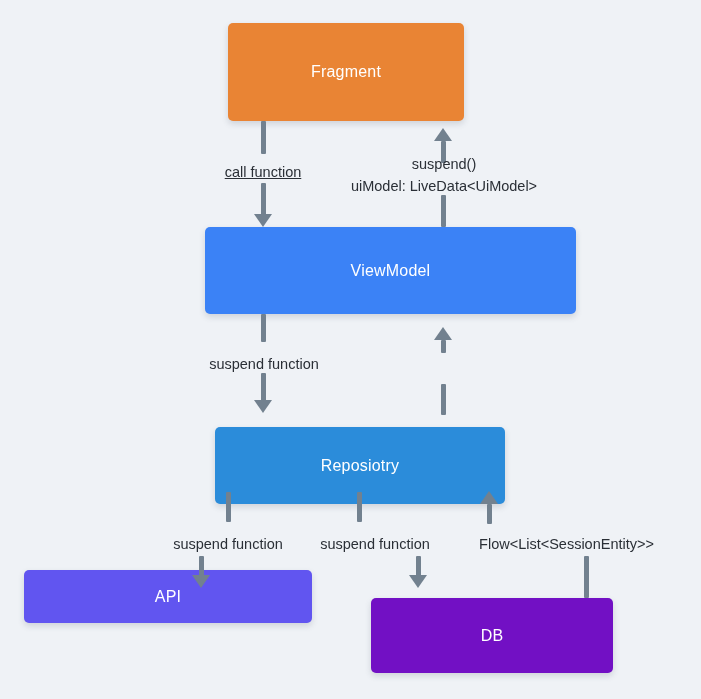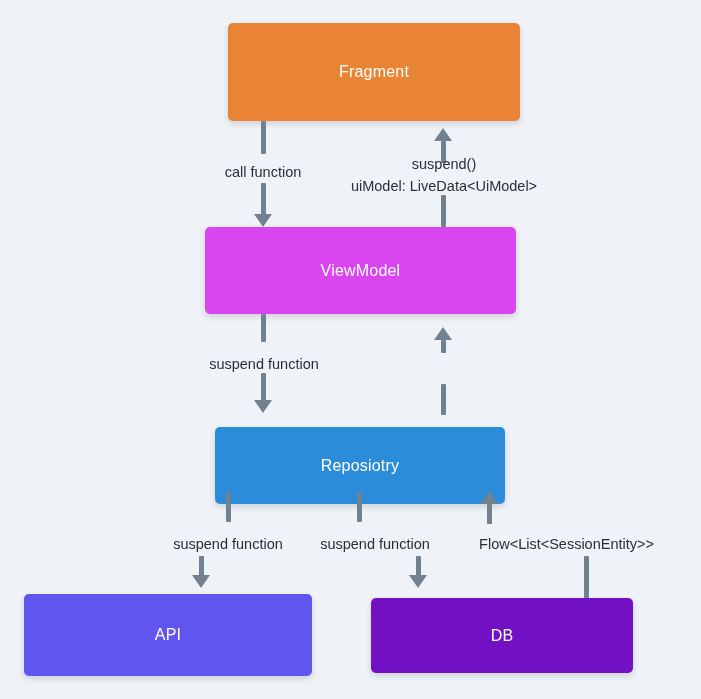--- a/index.html
+++ b/index.html
@@ -29,25 +29,25 @@
     color: #ffffff;
     font-size: 16px;
     letter-spacing: 0.2px;
     box-shadow: 0 3px 6px rgba(60, 72, 88, 0.18);
     box-sizing: border-box;
   }
   .node-label {
     pointer-events: none;
   }
 
-  #node-fragment  { left: 228px; top: 23px;  width: 292px; height: 98px;  background: #e98434; }
-  #node-viewmodel { left: 205px; top: 227px; width: 311px; height: 87px;  background: #d946ef; }
+  #node-fragment  { left: 228px; top: 23px;  width: 236px; height: 98px;  background: #e98434; }
+  #node-viewmodel { left: 205px; top: 227px; width: 371px; height: 87px;  background: #3b82f6; }
   #node-repository{ left: 215px; top: 415px; width: 290px; height: 77px;  background: #2b8cda; margin-top: 12px; }
-  #node-api       { left: 24px;  top: 594px; width: 288px; height: 82px;  background: #6155f0; justify-content: center; }
-  #node-db        { left: 371px; top: 598px; width: 262px; height: 75px;  background: #7210c4; }
+  #node-api       { left: 24px;  top: 570px; width: 288px; height: 53px;  background: #6155f0; justify-content: center; }
+  #node-db        { left: 371px; top: 598px; width: 242px; height: 75px;  background: #7210c4; }
 
   
   .conn {
     position: absolute;
   }
   .stem {
     position: absolute;
     width: 5px;
     background: #72818f;
     border-radius: 1px;
@@ -96,21 +96,21 @@
 
   <div class="node" id="node-db">
     <span class="node-label">DB</span>
   </div>
 
   <div class="conn">
     <div class="stem" style="left:261px; top:121px; height:33px;"></div>
     <div class="stem" style="left:261px; top:183px; height:32px;"></div>
     <div class="head head-down" style="left:254px; top:214px;"></div>
   </div>
-  <div class="edge-label" style="left:214px; top:162px; width:98px;">call function</div>
+  <div class="edge-label" style="left:214px; top:162px; width:98px;text-decoration:underline;">call function</div>
 
   <div class="conn">
     <div class="stem" style="left:441px; top:195px; height:32px;"></div>
     <div class="stem" style="left:441px; top:141px; height:22px;"></div>
     <div class="head head-up" style="left:434px; top:128px;"></div>
   </div>
   <div class="edge-label two-line" style="left:333px; top:153px; width:222px;">
     <div>suspend()</div>
     <div>uiModel: LiveData&lt;UiModel&gt;</div>
   </div>

